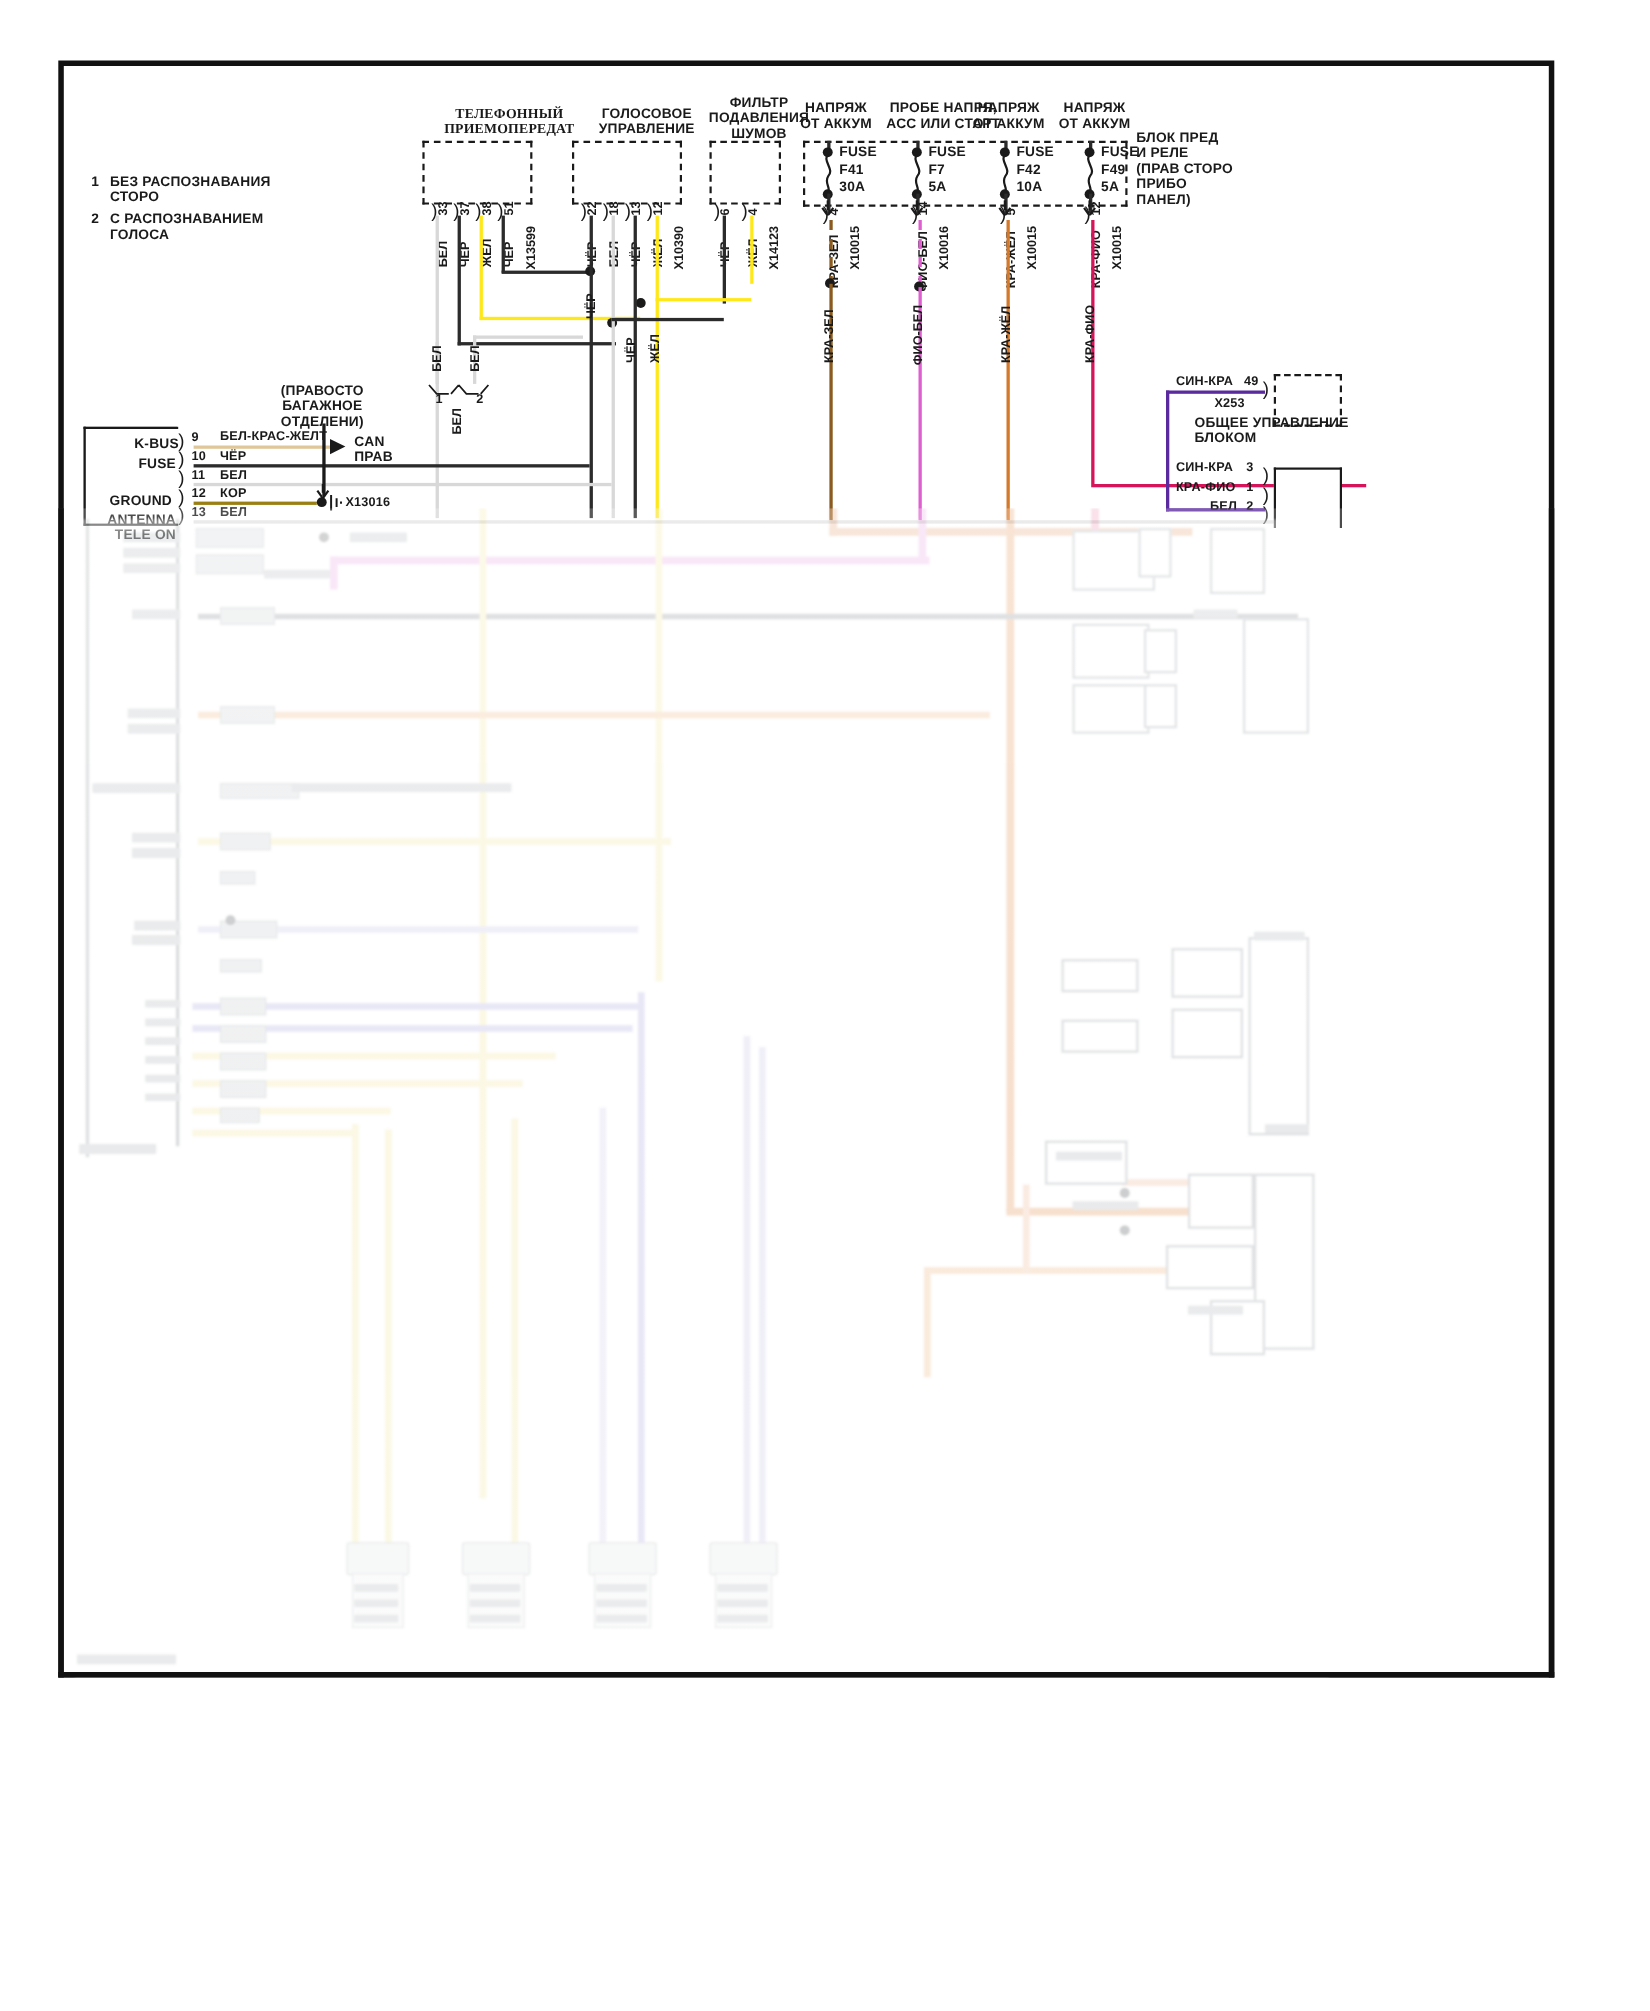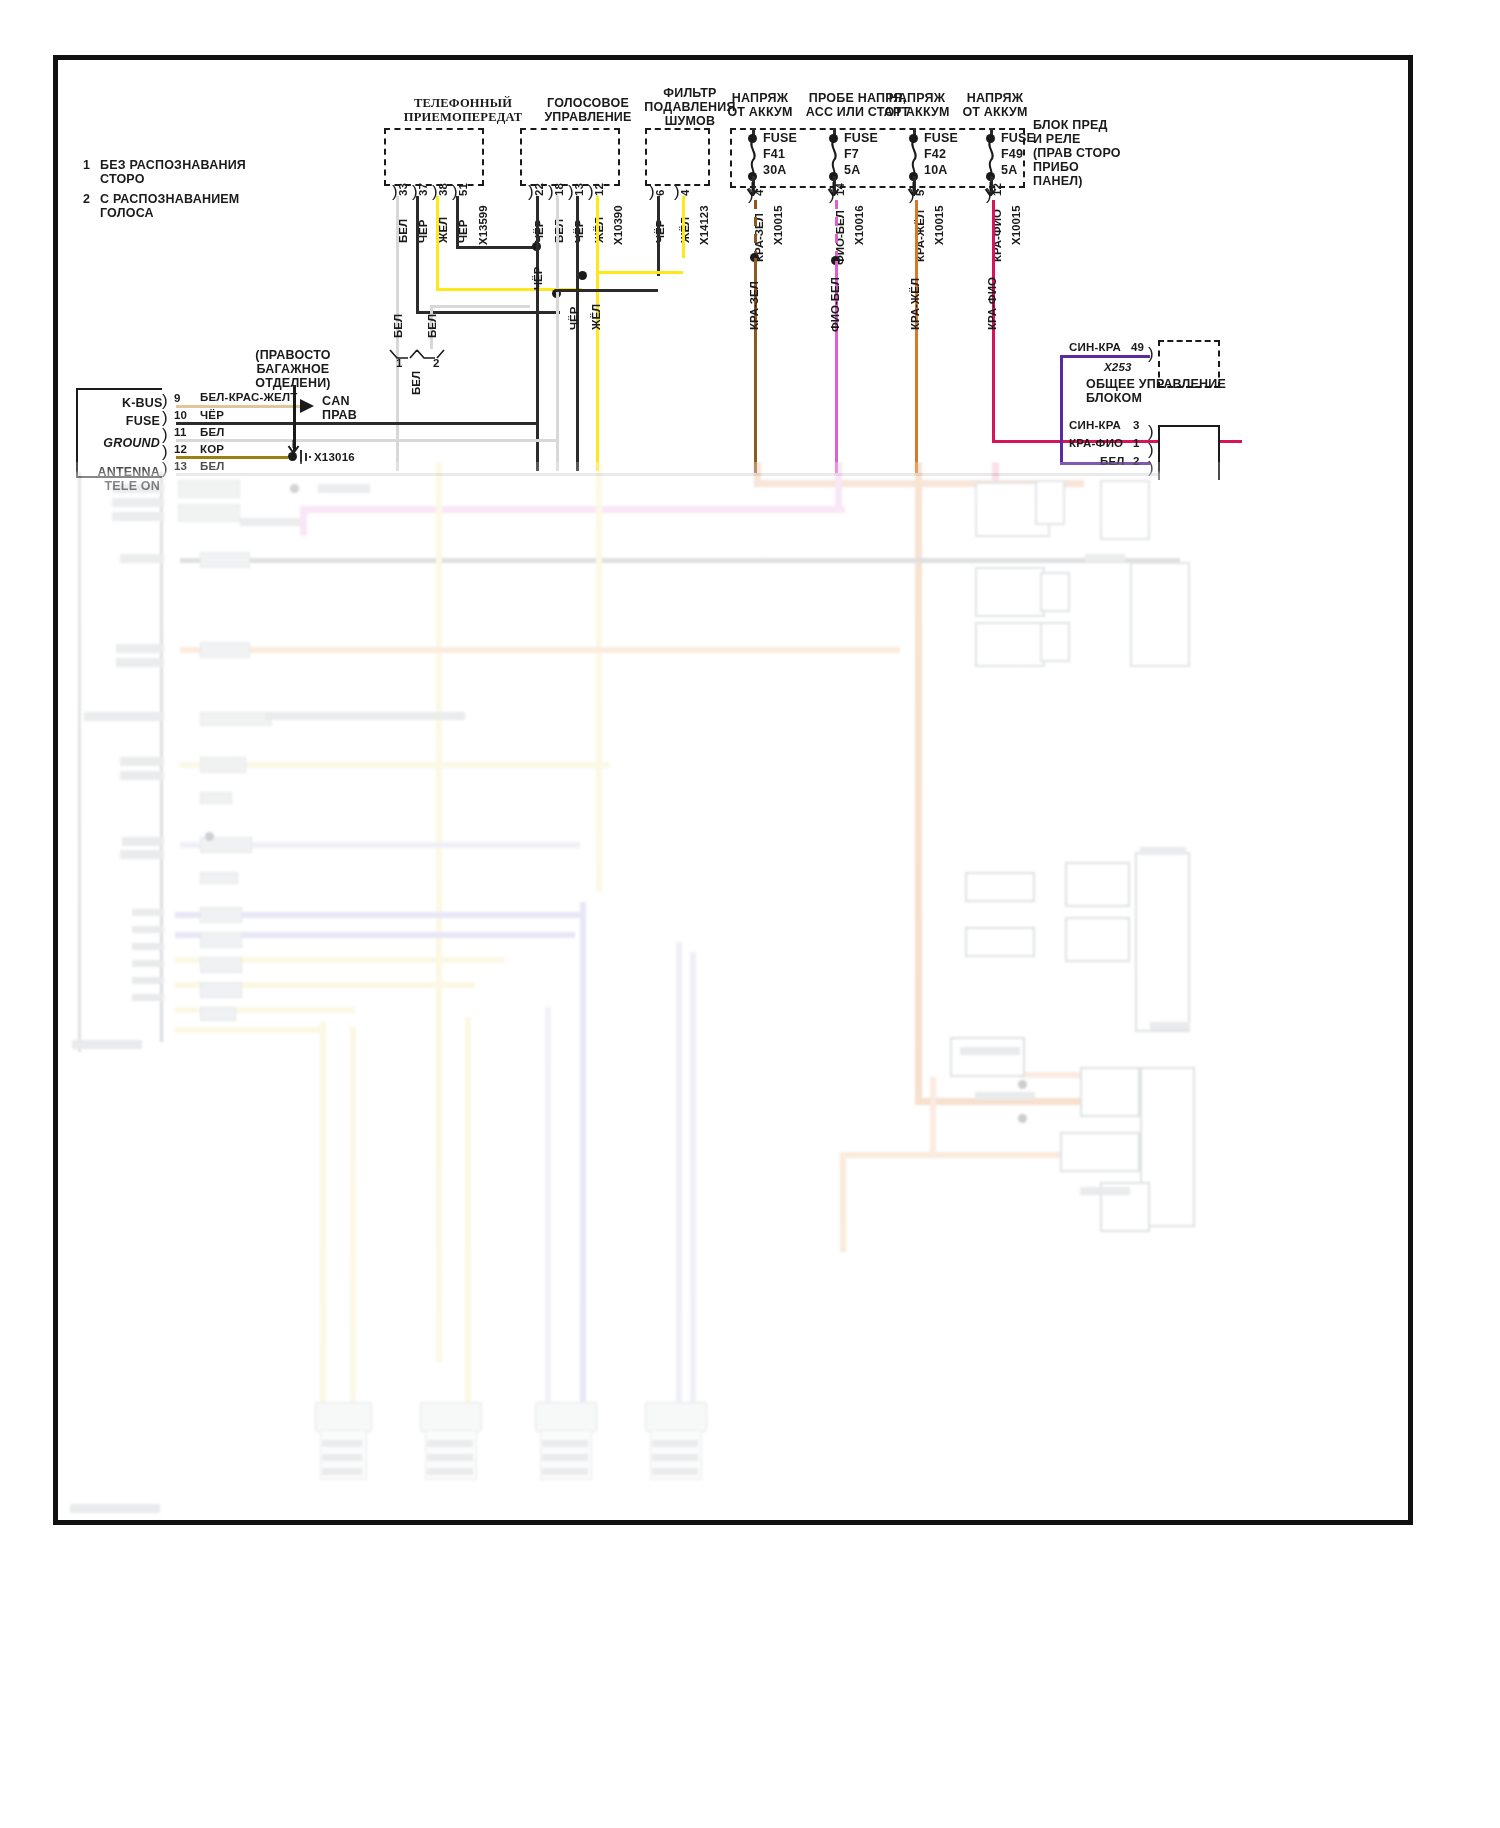--- a/index.html
+++ b/index.html
@@ -247,21 +247,21 @@
   <div class="wv" style="left:992px;top:200px;height:240px;background:#d6145a;"></div>
   <div class="vert" style="left:986px;top:330px;">КРА-ФИО</div>
   <div class="wh" style="left:992px;top:440px;width:250px;background:#d6145a;"></div>
 
   <div class="abs" style="left:76px;top:388px;width:85px;height:90px;border-top:2px solid #1a1a1a;border-left:2px solid #1a1a1a;border-bottom:2px solid #1a1a1a;box-sizing:border-box;"></div>
   <div class="solidbox" style="left:76px;top:388px;width:86px;height:90px;border-right:none;"></div>
 
   <div class="txt" style="left:122px;top:396px;text-align:right;width:38px;">K-BUS</div>
   <div class="txt" style="left:110px;top:414px;text-align:right;width:50px;">FUSE</div>
   <div class="txt" style="left:102px;top:431px;text-align:right;width:58px;margin-top:48px;">TELE ON</div>
-  <div class="txt" style="left:96px;top:436px;text-align:right;width:64px;font-style:italic;">GROUND</div>
+  <div class="txt" style="left:96px;top:448px;text-align:center;width:64px;">GROUND</div>
   <div class="txt" style="left:88px;top:465px;text-align:right;width:72px;">ANTENNA</div>
 
   <div class="brk" style="left:162px;top:391px;">)</div>
   <div class="brk" style="left:162px;top:408px;">)</div>
   <div class="brk" style="left:162px;top:425px;">)</div>
   <div class="brk" style="left:162px;top:442px;">)</div>
   <div class="brk" style="left:162px;top:459px;">)</div>
 
   <div class="txt small" style="left:174px;top:391px;">9</div>
   <div class="txt small" style="left:174px;top:408px;">10</div>
@@ -301,21 +301,21 @@
   <div class="txt small" style="left:314px;top:450px;">X13016</div>
 
   <div class="wv" style="left:1060px;top:355px;height:110px;background:#5b2a9e;"></div>
   <div class="wh" style="left:1060px;top:355px;width:90px;background:#5b2a9e;"></div>
   <div class="wh" style="left:1060px;top:462px;width:90px;background:#5b2a9e;"></div>
 
   <div class="dashbox" style="left:1158px;top:340px;width:62px;height:48px;"></div>
   <div class="txt small" style="left:1069px;top:340px;">СИН-КРА</div>
   <div class="txt small" style="left:1131px;top:340px;">49</div>
   <div class="brk" style="left:1148px;top:344px;">)</div>
-  <div class="txt small" style="left:1104px;top:360px;font-style:italic;">X253</div>
+  <div class="txt small" style="left:1104px;top:360px;">X253</div>
   <div class="txt" style="left:1086px;top:377px;">ОБЩЕЕ УПРАВЛЕНИЕ
 БЛОКОМ</div>
 
   <div class="solidbox" style="left:1158px;top:425px;width:62px;height:55px;border-bottom:none;"></div>
   <div class="txt small" style="left:1069px;top:418px;">СИН-КРА</div>
   <div class="txt small" style="left:1133px;top:418px;">3</div>
   <div class="brk" style="left:1148px;top:422px;">)</div>
   <div class="txt small" style="left:1069px;top:436px;">КРА-ФИО</div>
   <div class="txt small" style="left:1133px;top:436px;">1</div>
   <div class="brk" style="left:1148px;top:440px;">)</div>

